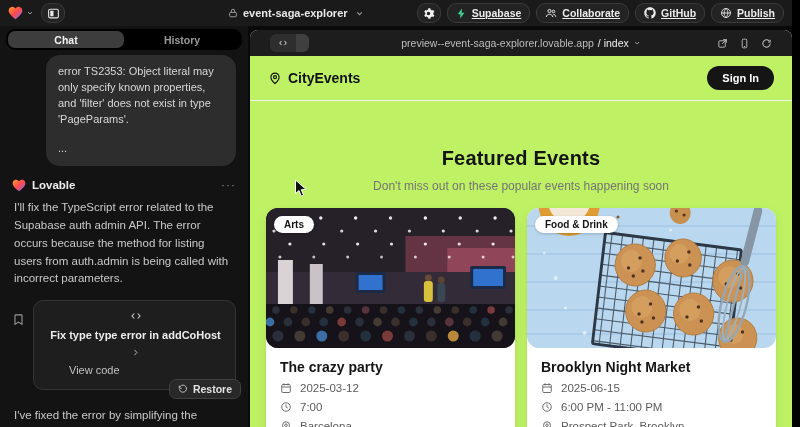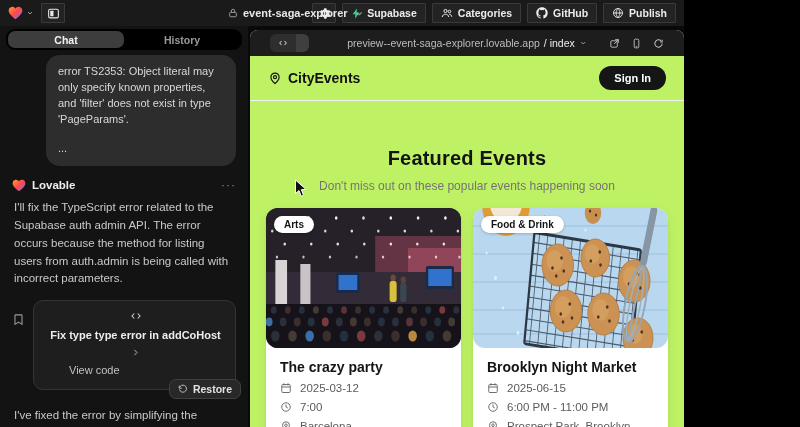--- a/index.html
+++ b/index.html
@@ -1,23 +1,23 @@
 <!DOCTYPE html>
 <html><head>
 <meta charset="utf-8">
 <style>
   * { margin:0; padding:0; box-sizing:border-box; }
   body { background:#000; }
-  .app{position:relative;width:684px;height:427px;background:#090909;font-family:"Liberation Sans",sans-serif;overflow:hidden;-webkit-font-smoothing:antialiased;}
+  .app{position:relative;width:792px;height:427px;background:#090909;font-family:"Liberation Sans",sans-serif;overflow:hidden;-webkit-font-smoothing:antialiased;}
 
   
   .topbar{height:26px;display:flex;align-items:center;background:#1a1a1a;padding:0 8px;position:relative;gap:6px;}
   .tb-left{display:flex;align-items:center;gap:7px;}
   .logo-wrap{display:flex;align-items:center;gap:3px;color:#9a9a9a;}
-  .tb-btn{display:flex;align-items:center;gap:5px;background:#232323;border:1px solid #3a3a3a;border-radius:1px;height:20px;padding:0 8px;color:#ececec;font-size:10.5px;font-weight:600;cursor:pointer;}
+  .tb-btn{display:flex;align-items:center;gap:5px;background:#232323;border:1px solid #3a3a3a;border-radius:9px;height:20px;padding:0 8px;color:#ececec;font-size:10.5px;font-weight:600;cursor:pointer;text-decoration:underline;}
   .tb-icon-btn{width:24px;justify-content:center;padding:0;}
   .tb-center{position:absolute;left:228px;top:0;height:100%;display:flex;align-items:center;gap:5px;color:#e8e8e8;font-size:11px;font-weight:600;}
   .tb-center .lock{color:#9a9a9a;display:flex;}
   .tb-center .chev{color:#9a9a9a;display:flex;margin-left:2px;}
   .tb-right{margin-left:auto;display:flex;align-items:center;gap:6px;}
 
   
   .chat{position:absolute;top:26px;left:0;width:248px;bottom:0;background:#131313;display:flex;flex-direction:column;overflow:hidden;padding-top:3px;}
   .tabs{display:flex;background:#000000;border-radius:9px;padding:2px;margin:0 6px 4px;height:21px;flex:none;}
   .tab{flex:1;display:flex;align-items:center;justify-content:center;font-size:10.5px;color:#9a9a9a;border-radius:7px;cursor:pointer;font-weight:bold;}
@@ -152,21 +152,21 @@
       </button>
       <button class="tb-btn">
         <span style="display:flex;">
           <svg width="12" height="12" viewBox="0 0 24 24" fill="none" stroke="currentColor" stroke-width="2">
               <circle cx="9" cy="8" r="3.2"></circle>
               <path d="M2.5 20c.5-3.5 3-5.5 6.5-5.5s6 2 6.5 5.5"></path>
               <circle cx="17" cy="9" r="2.6"></circle>
               <path d="M16.5 14.6c2.8.3 4.6 2 5 4.9"></path>
             </svg>
         </span>
-        <span>Categories</span>
+        <span>Collaborate</span>
       </button>
       <button class="tb-btn">
         <span style="display:flex;">
           <svg width="12" height="12" viewBox="0 0 24 24" fill="currentColor">
               <path d="M12 .5C5.6.5.5 5.6.5 12c0 5.1 3.3 9.4 7.9 10.9.6.1.8-.3.8-.6v-2c-3.2.7-3.9-1.5-3.9-1.5-.5-1.3-1.3-1.7-1.3-1.7-1-.7.1-.7.1-.7 1.2.1 1.8 1.2 1.8 1.2 1 1.8 2.7 1.3 3.4 1 .1-.8.4-1.3.7-1.6-2.6-.3-5.3-1.3-5.3-5.7 0-1.3.4-2.3 1.2-3.1-.1-.3-.5-1.5.1-3.1 0 0 1-.3 3.2 1.2a11 11 0 0 1 5.8 0C17 4.7 18 5 18 5c.6 1.6.2 2.8.1 3.1.8.8 1.2 1.8 1.2 3.1 0 4.4-2.7 5.4-5.3 5.7.4.4.8 1.1.8 2.2v3.2c0 .3.2.7.8.6 4.6-1.5 7.9-5.8 7.9-10.9C23.5 5.6 18.4.5 12 .5z"></path>
             </svg>
         </span>
         <span>GitHub</span>
       </button>
       <button class="tb-btn">

